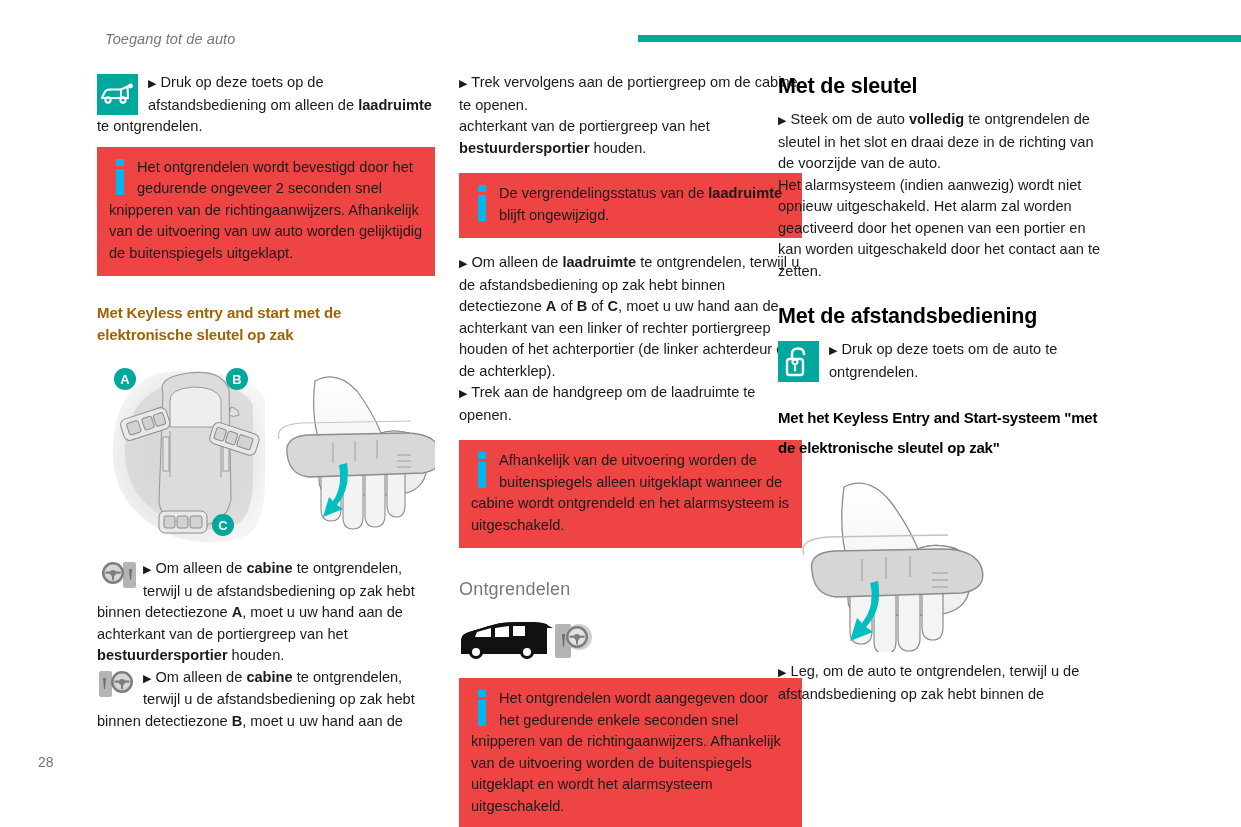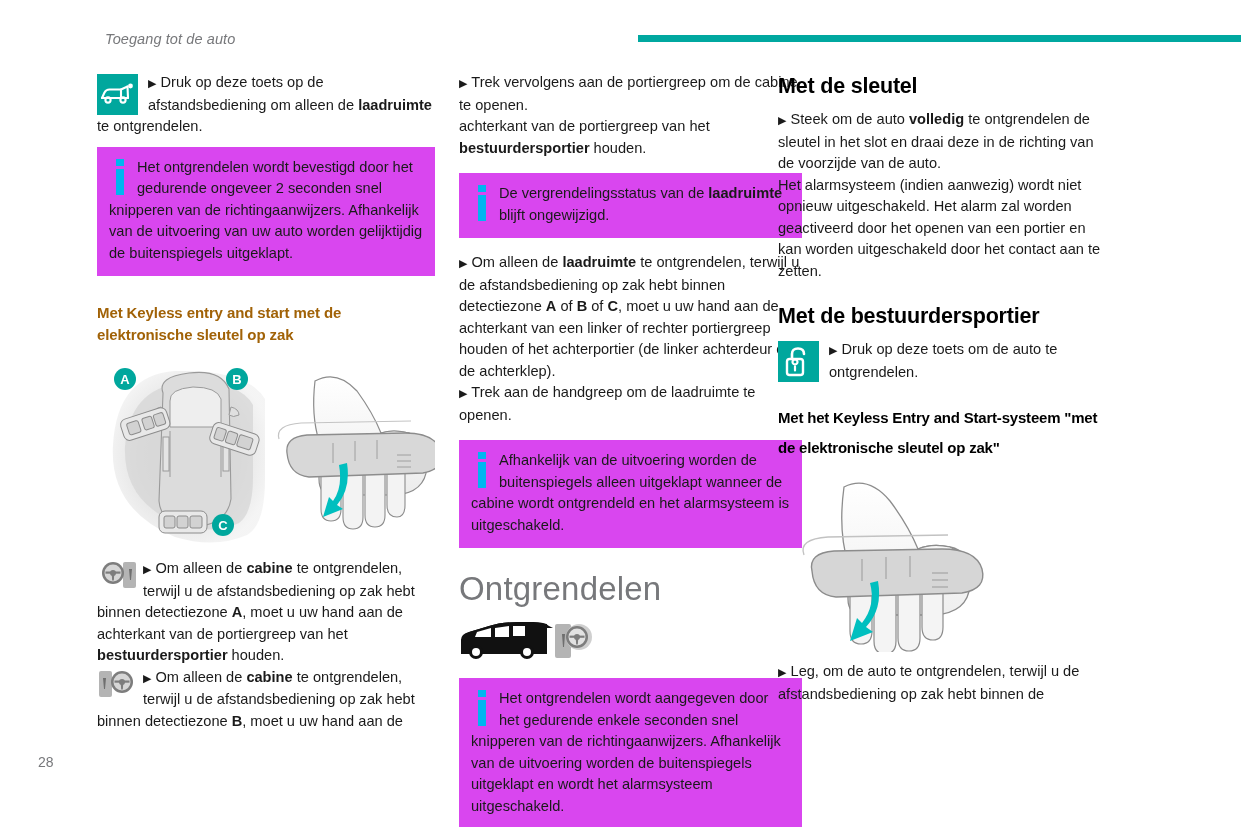--- a/index.html
+++ b/index.html
@@ -65,21 +65,21 @@
   h2.heading {
     margin: 0;
     font-size: 15px;
     font-weight: bold;
     line-height: 21.5px;
     color: #a16207;
     letter-spacing: -.1px;
   }
   h1.section {
     margin: 0;
-    font-size: 33px;
+    font-size: 18px;
     font-weight: normal;
     line-height: 30px;
     color: #77787b;
     letter-spacing: .2px;
   }
   h2.big-heading {
     margin: 0;
     font-size: 21.5px;
     font-weight: bold;
     line-height: 28px;
@@ -95,21 +95,21 @@
     letter-spacing: -.2px;
   }
 
   .gap-s  { height: 9px; }
   .gap-m  { height: 14px; }
   .gap-l  { height: 20px; }
   .gap-xl { height: 26px; }
 
   
   .note {
-    background: #d946ef;
+    background: #ef4444;
     padding: 10px 12px 12px 12px;
     position: relative;
   }
   .note p {
     margin: 0;
     font-size: 14.6px;
     line-height: 21.5px;
     color: #1a1a1a;
   }
   .note .i-icon {
@@ -423,21 +423,21 @@
 
   <div class="gap-s"></div>
 
   <p class="body"><span class="tri">▶</span><span> Steek om de auto </span><span class="b">volledig</span><span> te ontgrendelen de sleutel in het slot en draai deze in de richting van de voorzijde van de auto.</span></p>
 
 
   <p class="body">Het alarmsysteem (indien aanwezig) wordt niet opnieuw uitgeschakeld. Het alarm zal worden geactiveerd door het openen van een portier en kan worden uitgeschakeld door het contact aan te zetten.</p>
 
   <div class="gap-l"></div>
 
-  <h2 class="big-heading">Met de bestuurdersportier</h2>
+  <h2 class="big-heading">Met de afstandsbediening</h2>
 
   <div class="gap-s"></div>
 
   <div>
     <span class="teal-icon">
       <svg width="41" height="41" viewBox="0 0 41 41">
         <path d="M14 18 L14 13 Q14 7.5 20 7.5 Q26 7.5 26 13" fill="none" stroke="#ffffff" stroke-width="2.6" stroke-linecap="round"></path>
         <rect x="9" y="18" width="16" height="16" rx="2.6" fill="none" stroke="#ffffff" stroke-width="2.4"></rect>
         <path d="M17 23.5 a2.5 2.5 0 1 1 0.01 0 M17 25.5 L17 29.5" fill="none" stroke="#ffffff" stroke-width="2.2" stroke-linecap="round"></path>
       </svg>

